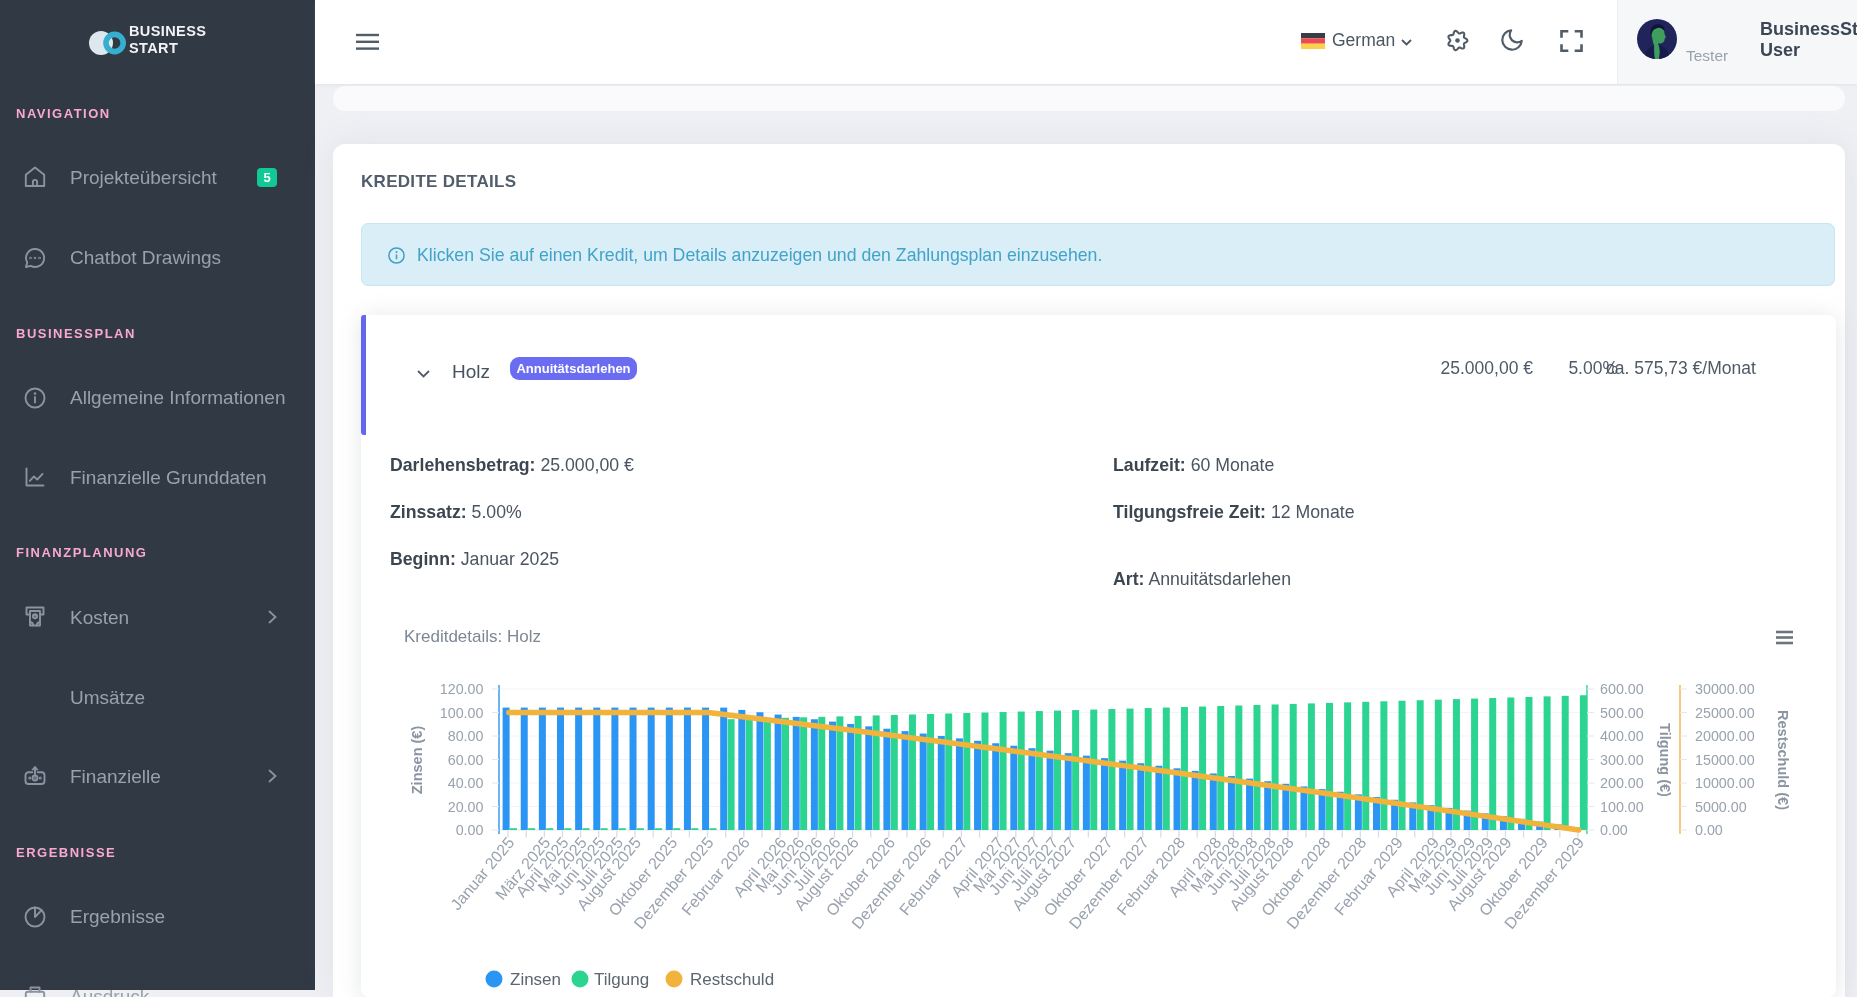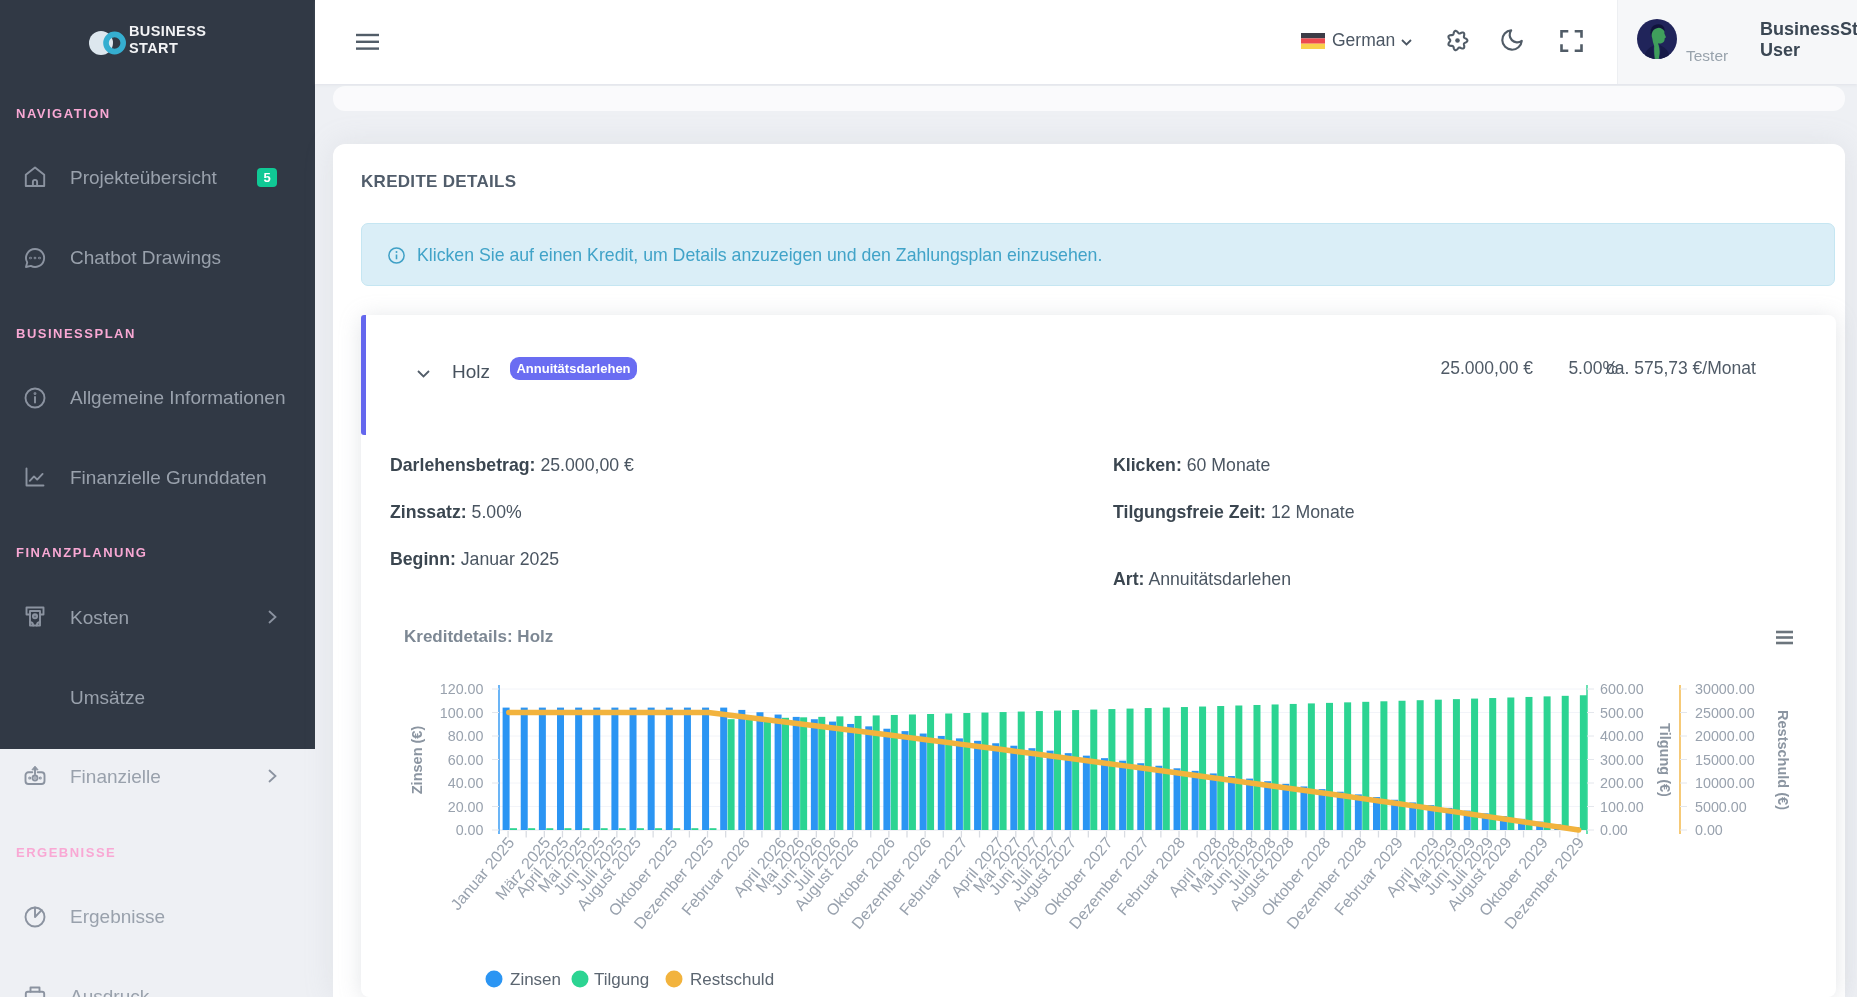--- a/index.html
+++ b/index.html
@@ -1,20 +1,20 @@
 <!DOCTYPE html>
 <html><head><meta charset="utf-8">
 <style>
 *{margin:0;padding:0;box-sizing:border-box}
 html,body{width:1857px;height:997px;overflow:hidden;font-family:"Liberation Sans",sans-serif;background:#eef0f4}
 .abs{position:absolute}
 </style></head>
 <body>
 
-<div class="abs" style="left:0;top:0;width:315px;height:749px;background:#313945">
+<div class="abs" style="left:0;top:0;width:315px;height:990px;background:#313945">
 
   <svg class="abs" style="left:88px;top:30px" width="48" height="27" viewBox="0 0 48 27">
     <circle cx="13" cy="13" r="12" fill="#dde7ee"></circle>
     <circle cx="26.6" cy="13" r="8.6" fill="none" stroke="#35aed0" stroke-width="5.6"></circle>
   </svg>
   <div class="abs" style="left:129px;top:23px;color:#f2f3f5;font-size:14.5px;font-weight:700;letter-spacing:.4px;line-height:16.5px">BUSINESS<br>START</div>
   <div class="abs sec" style="left:16px;top:106px">NAVIGATION</div>
   <div class="abs sec" style="left:16px;top:326px">BUSINESSPLAN</div>
   <div class="abs sec" style="left:16px;top:545px">FINANZPLANUNG</div>
   <div class="abs sec" style="left:16px;top:845px">ERGEBNISSE</div>
@@ -178,26 +178,26 @@
   </svg>
 <div class="abs" style="left:452px;top:361px;font-size:19px;color:#47525e">Holz</div>
 <div class="abs" style="left:510px;top:357px;width:127px;height:23px;background:#6a6df2;border-radius:9px;color:#fff;font-size:13px;font-weight:700;text-align:center;line-height:23px">Annuitätsdarlehen</div>
 <div class="abs" style="left:1337px;top:358px;width:196px;text-align:right;font-size:17.5px;color:#4f5a66">25.000,00 €</div>
 <div class="abs" style="left:1468px;top:358px;width:150px;text-align:right;font-size:17.5px;color:#4f5a66">5.00%</div>
 <div class="abs" style="left:1606px;top:358px;width:200px;text-align:left;font-size:17.5px;color:#4f5a66">ca. 575,73 €/Monat</div>
 
 <div class="abs dl" style="left:390px;top:455px"><b>Darlehensbetrag:</b> 25.000,00 €</div>
 <div class="abs dl" style="left:390px;top:502px"><b>Zinssatz:</b> 5.00%</div>
 <div class="abs dl" style="left:390px;top:549px"><b>Beginn:</b> Januar 2025</div>
-<div class="abs dl" style="left:1113px;top:455px"><b>Klicken:</b> 60 Monate</div>
+<div class="abs dl" style="left:1113px;top:455px"><b>Laufzeit:</b> 60 Monate</div>
 <div class="abs dl" style="left:1113px;top:502px"><b>Tilgungsfreie Zeit:</b> 12 Monate</div>
 <div class="abs dl" style="left:1113px;top:569px"><b>Art:</b> Annuitätsdarlehen</div>
 <style>.dl{font-size:17.7px;color:#4a5561} .dl b{color:#3b4650}</style>
 
-<div class="abs" style="left:404px;top:627px;font-size:17px;font-weight:700;color:#7d8894">Kreditdetails: Holz</div>
+<div class="abs" style="left:404px;top:627px;font-size:17px;font-weight:400;color:#7d8894">Kreditdetails: Holz</div>
 
 <svg style="position:absolute;left:0;top:0;width:1857px;height:997px" viewBox="0 0 1857 997" font-family="Liberation Sans, sans-serif">
 <line x1="499.0" y1="806.50" x2="1587.0" y2="806.50" stroke="#f2f4f9" stroke-width="1"></line>
 <line x1="499.0" y1="783.00" x2="1587.0" y2="783.00" stroke="#f2f4f9" stroke-width="1"></line>
 <line x1="499.0" y1="759.50" x2="1587.0" y2="759.50" stroke="#f2f4f9" stroke-width="1"></line>
 <line x1="499.0" y1="736.00" x2="1587.0" y2="736.00" stroke="#f2f4f9" stroke-width="1"></line>
 <line x1="499.0" y1="712.50" x2="1587.0" y2="712.50" stroke="#f2f4f9" stroke-width="1"></line>
 <line x1="499.0" y1="689.00" x2="1587.0" y2="689.00" stroke="#f2f4f9" stroke-width="1"></line>
 <line x1="499.0" y1="830.00" x2="1587.0" y2="830.00" stroke="#e3e6ec" stroke-width="1"></line>
 <line x1="508.07" y1="831.00" x2="508.07" y2="837.50" stroke="#d9dce2" stroke-width="1.3"></line>

